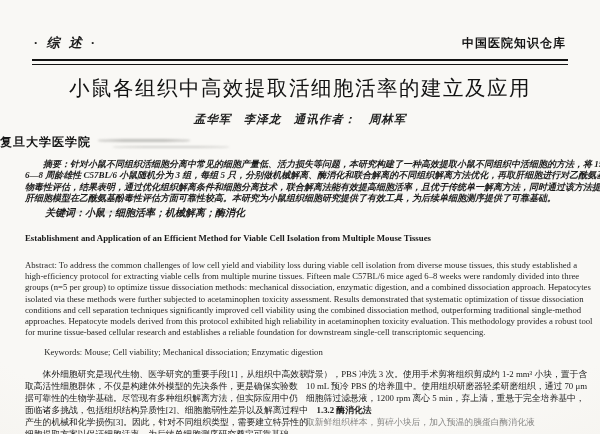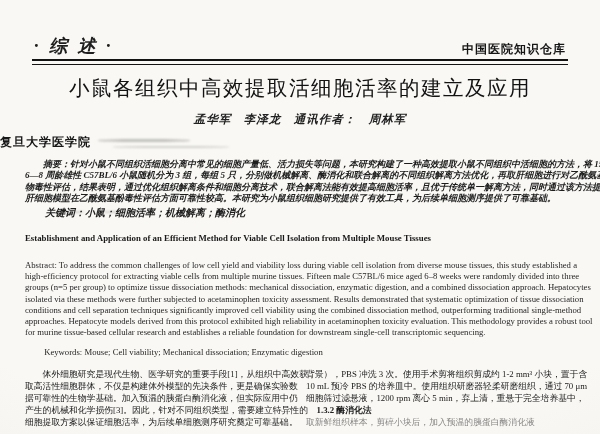--- a/index.html
+++ b/index.html
@@ -6,21 +6,21 @@
   body{width:600px;height:434px;overflow:hidden;background:#e9e7e2;}
   .page{
     position:relative;width:600px;height:434px;overflow:hidden;
     background:
       radial-gradient(ellipse 120% 100% at 50% 40%, #f9f8f5 60%, #f1efe9 100%);
     color:#242424;
     font-family:"Liberation Serif", serif;
   }
   
   .hdr{position:absolute;top:34px;left:34px;right:34px;display:flex;justify-content:space-between;align-items:flex-end;}
-  .hdr-left{font-style:italic;font-weight:bold;font-size:18px;letter-spacing:3px;color:#1e1e1e;}
+  .hdr-left{font-style:italic;font-weight:bold;font-size:13px;letter-spacing:3px;color:#1e1e1e;}
   .hdr-right{font-weight:bold;font-size:12px;letter-spacing:1px;color:#161616;}
   .rule{position:absolute;left:32px;right:32px;top:59px;height:2.5px;border-top:2.5px solid #141414;border-bottom:1.5px solid #141414;}
   
   .title{position:absolute;top:74px;left:0;right:0;text-align:center;font-size:20.5px;font-weight:normal;letter-spacing:1.5px;color:#121212;}
   .authors{position:absolute;top:112px;left:0;right:0;text-align:center;font-size:11.5px;font-weight:600;font-style:italic;letter-spacing:1px;color:#222;}
   .affil{position:absolute;top:134px;left:0;right:0;text-align:left;font-size:12px;font-weight:bold;letter-spacing:1px;color:#171717;}
   
   .smudge{position:absolute;background:#8a8a86;opacity:.5;border-radius:45%;filter:blur(1px);}
   .smudge.s1{left:98px;top:139px;width:92px;height:3px;}
   .smudge.s2{left:112px;top:146px;width:118px;height:2px;opacity:.35;}
@@ -78,21 +78,22 @@
     <div class="jline">isolated via these methods were further subjected to acetaminophen toxicity assessment. Results demonstrated that systematic optimization of tissue dissociation</div>
     <div class="jline">conditions and cell separation techniques significantly improved cell viability using the combined dissociation method, outperforming traditional single-method</div>
     <div class="jline">approaches. Hepatocyte models derived from this protocol exhibited high reliability in acetaminophen toxicity evaluation. This methodology provides a robust tool</div>
     <div class="lastline">for murine tissue-based cellular research and establishes a reliable foundation for downstream single-cell transcriptomic sequencing.</div>
   </div>
   <div class="kw-en">Keywords: Mouse; Cell viability; Mechanical dissociation; Enzymatic digestion</div>
 
   <div class="col col-left">
     <div class="jline">　　体外细胞研究是现代生物、医学研究的重要手段[1]，从组织中高效获</div>
     <div class="jline">取高活性细胞群体，不仅是构建体外模型的先决条件，更是确保实验数</div>
-    <div class="jline">据可靠性的生物学基础。加入预温的胰蛋白酶消化液，但实际应用中仍</div>
+    <div class="jline">据可靠性的生物学基础。尽管现有多种组织解离方法，但实际应用中仍</div>
+    <div class="jline">面临诸多挑战，包括组织结构异质性[2]、细胞脆弱性差异以及解离过程中</div>
     <div class="jline">产生的机械和化学损伤[3]。因此，针对不同组织类型，需要建立特异性的</div>
     <div class="jline">细胞提取方案以保证细胞活率，为后续单细胞测序研究奠定可靠基础。</div>
   </div>
 
   <div class="col col-right">
     <div class="jline">背景），PBS 冲洗 3 次。使用手术剪将组织剪成约 1-2 mm³ 小块，置于含</div>
     <div class="jline">10 mL 预冷 PBS 的培养皿中。使用组织研磨器轻柔研磨组织，通过 70 μm</div>
     <div class="jline">细胞筛过滤悬液，1200 rpm 离心 5 min，弃上清，重悬于完全培养基中，</div>
     <div class="subhead">1.3.2 酶消化法</div>
     <div class="lastline faint">取新鲜组织样本，剪碎小块后，加入预温的胰蛋白酶消化液</div>

